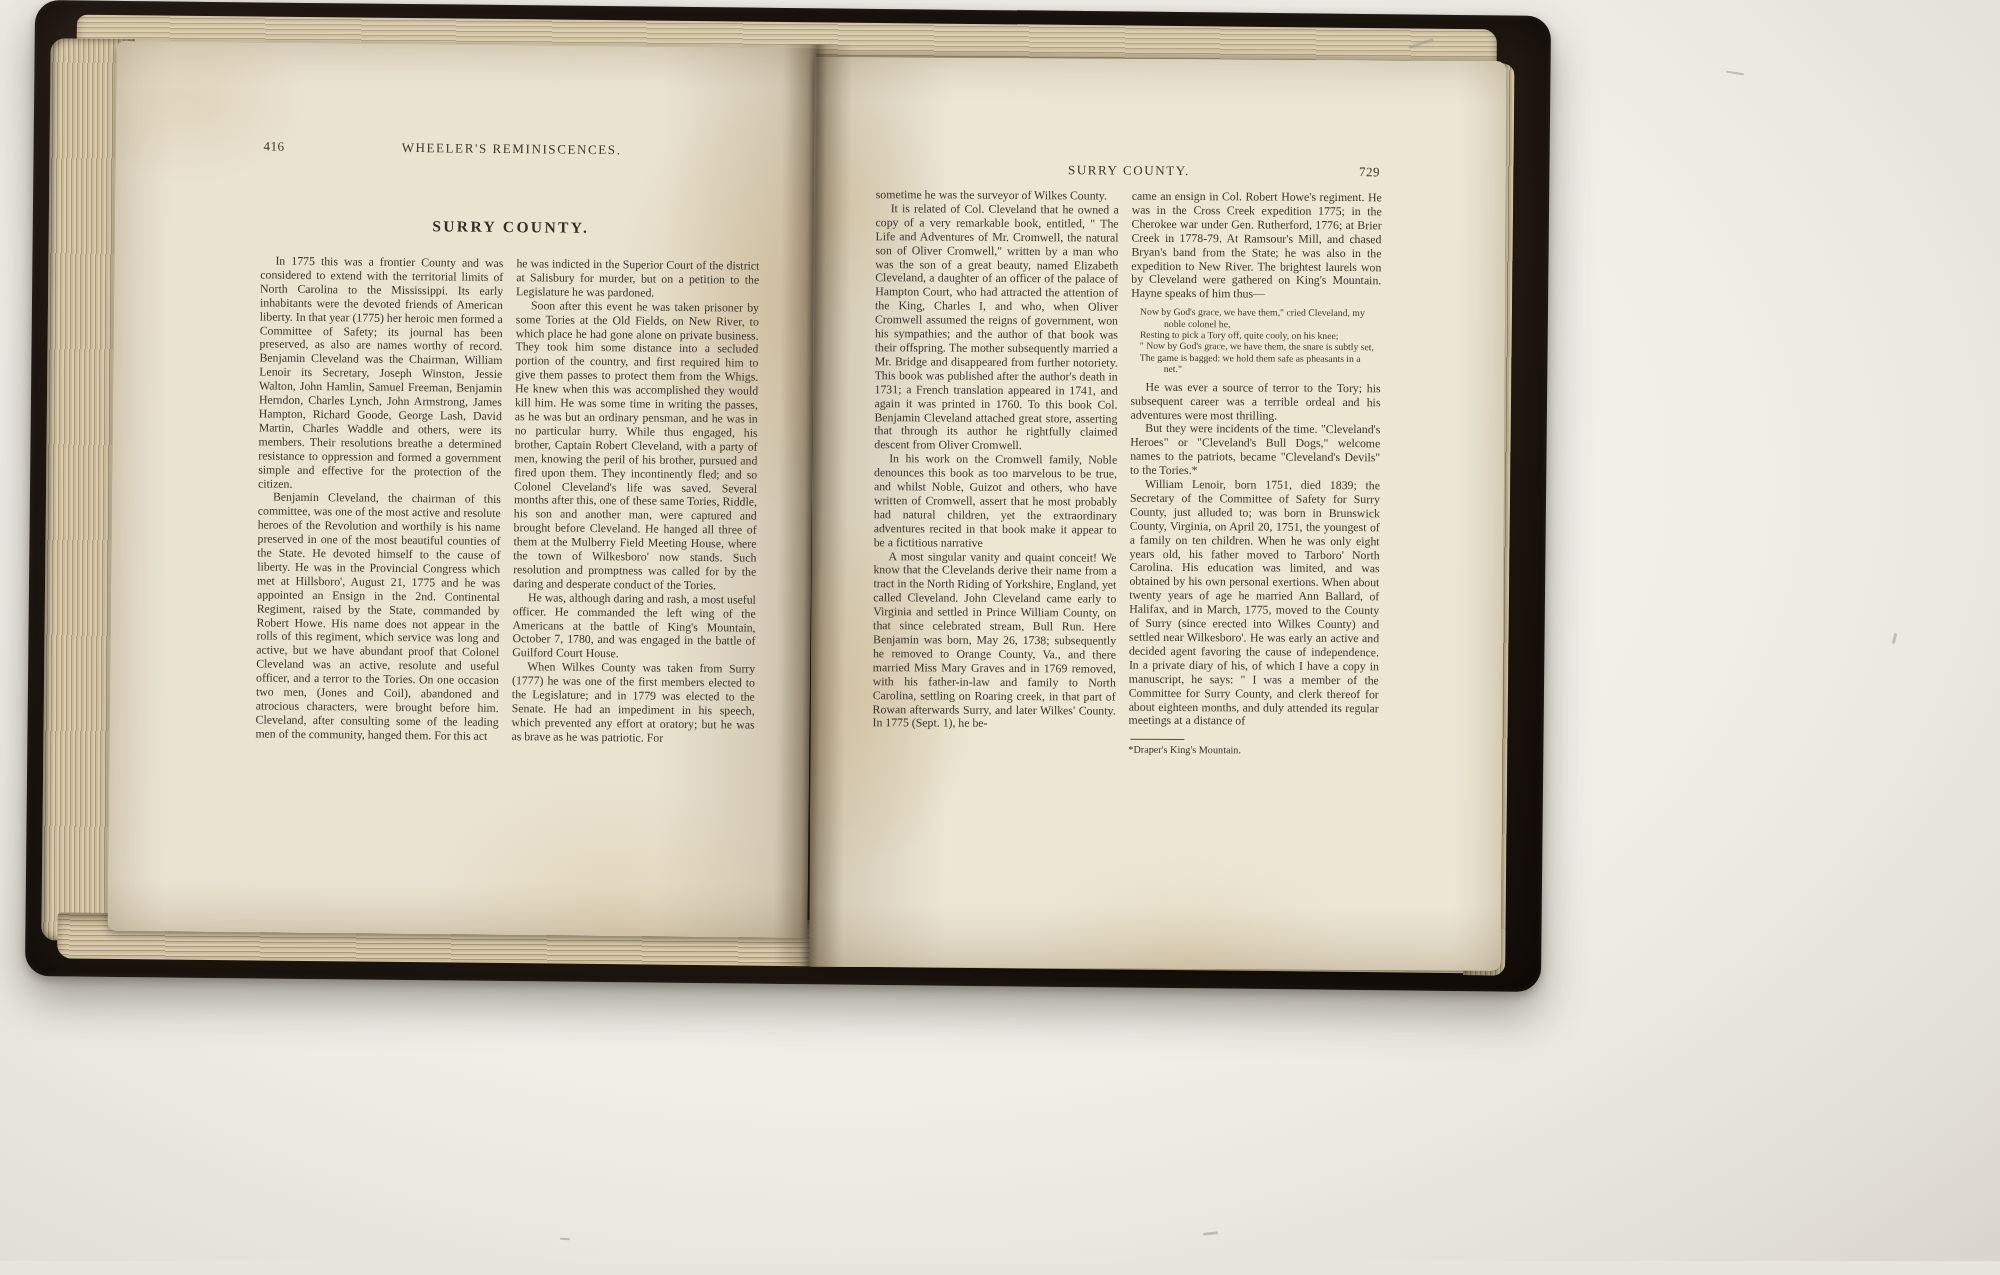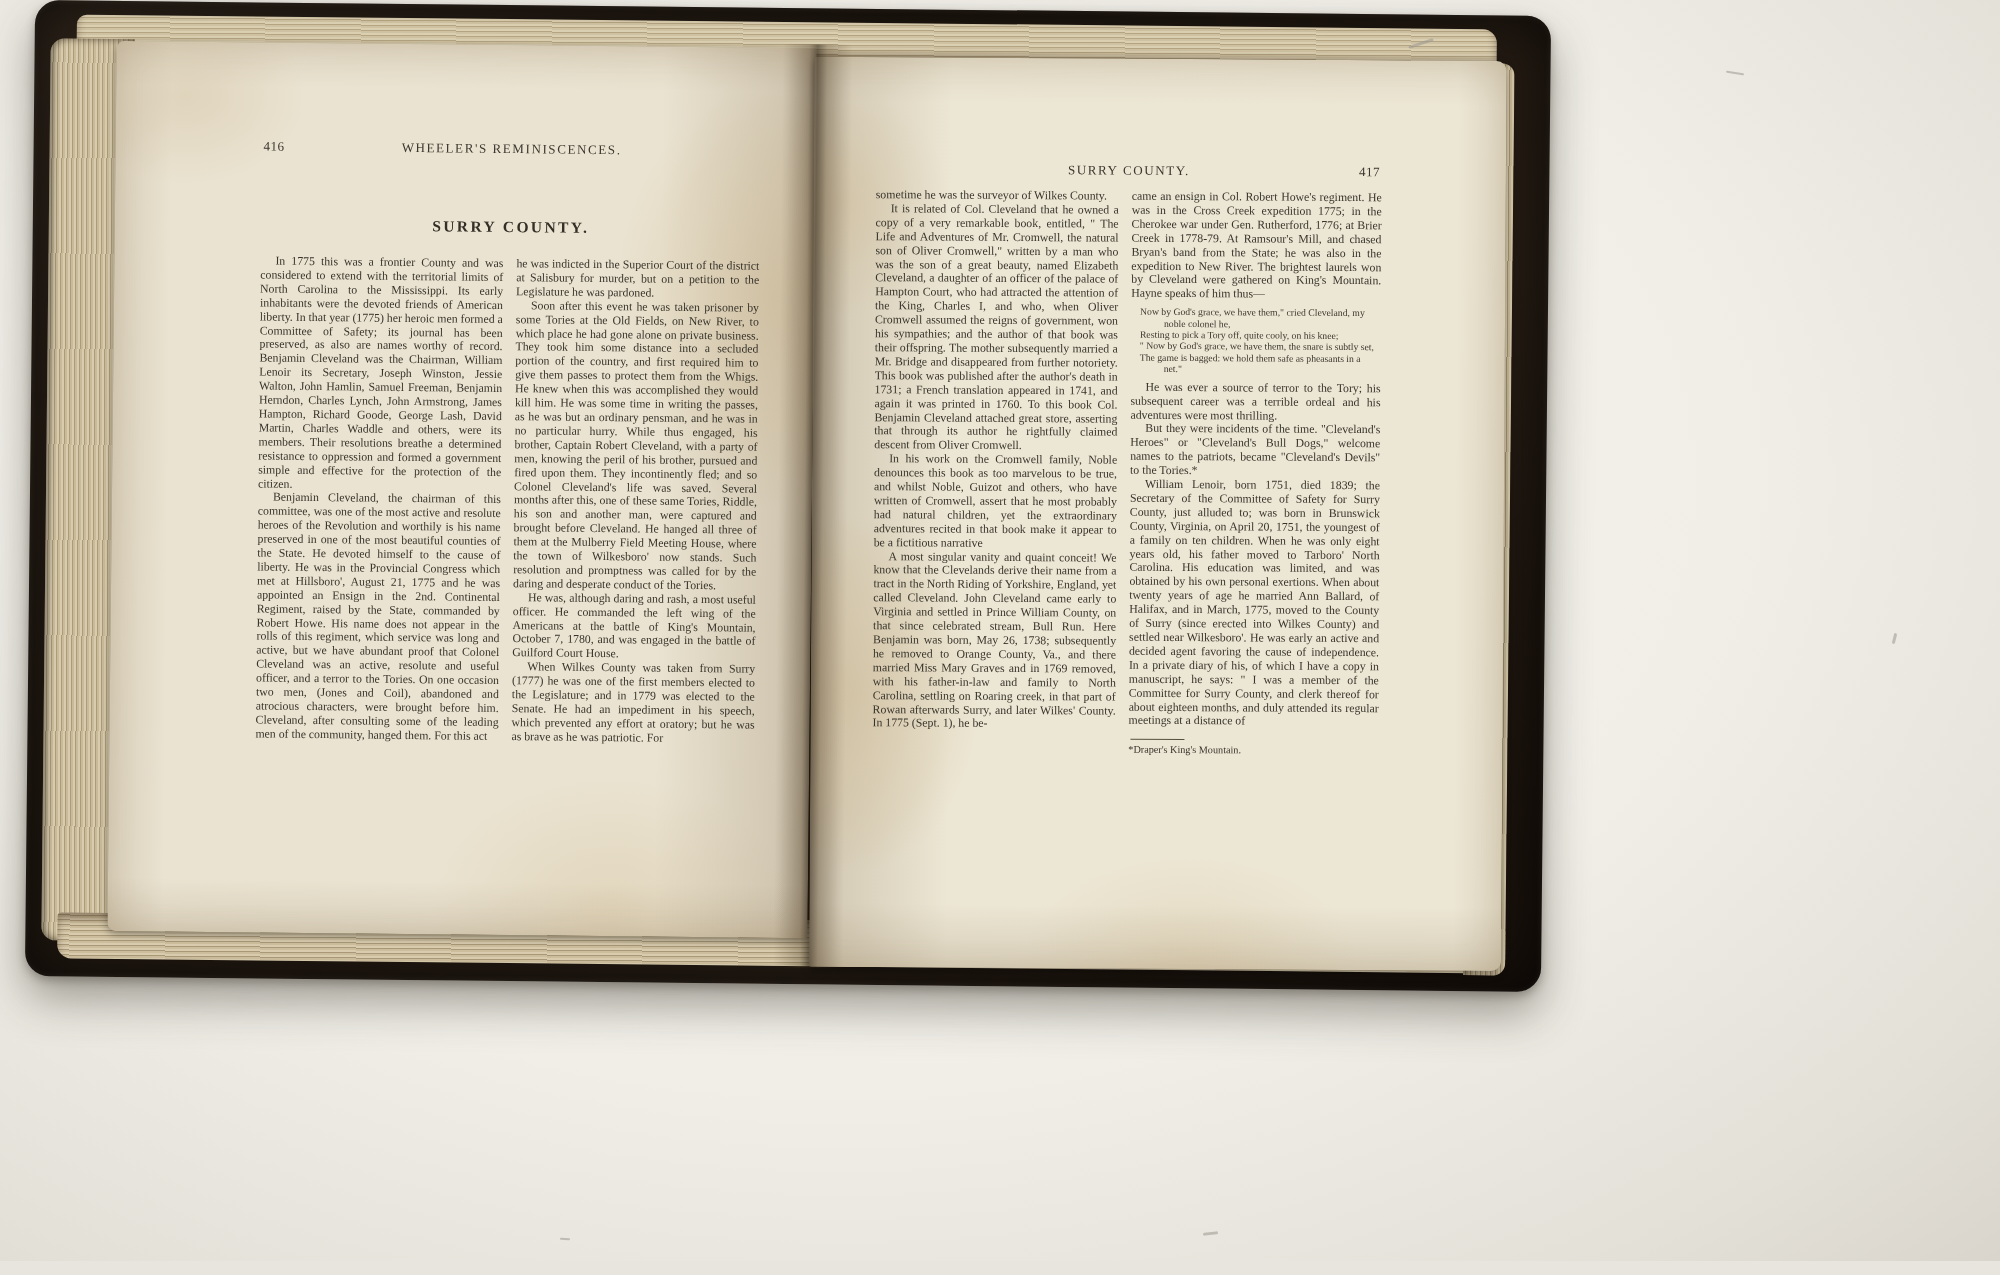--- a/index.html
+++ b/index.html
@@ -135,21 +135,21 @@
             <p class="para">When Wilkes County was taken from Surry (1777) he was one of the first members elected to the Legislature; and in 1779 was elected to the Senate. He had an impediment in his speech, which prevented any effort at oratory; but he was as brave as he was patriotic. For</p>
           </div>
         </div>
       </div>
     </div>
 
     <div class="page right">
       <div class="page-inner">
         <div class="header-row">
           <span class="runhead">SURRY COUNTY.</span>
-          <span class="pnum-right">417</span>
+          <span class="pnum-right">729</span>
         </div>
         <div class="cols">
           <div class="col">
             <p class="para cont">sometime he was the surveyor of Wilkes County.</p>
             <p class="para">It is related of Col. Cleveland that he owned a copy of a very remarkable book, entitled, " The Life and Adventures of Mr. Cromwell, the natural son of Oliver Cromwell," written by a man who was the son of a great beauty, named Elizabeth Cleveland, a daughter of an officer of the palace of Hampton Court, who had attracted the attention of the King, Charles I, and who, when Oliver Cromwell assumed the reigns of government, won his sympathies; and the author of that book was their offspring. The mother subsequently married a Mr. Bridge and disappeared from further notoriety. This book was published after the author's death in 1731; a French translation appeared in 1741, and again it was printed in 1760. To this book Col. Benjamin Cleveland attached great store, asserting that through its author he rightfully claimed descent from Oliver Cromwell.</p>
             <p class="para">In his work on the Cromwell family, Noble denounces this book as too marvelous to be true, and whilst Noble, Guizot and others, who have written of Cromwell, assert that he most probably had natural children, yet the extraordinary adventures recited in that book make it appear to be a fictitious narrative</p>
             <p class="para">A most singular vanity and quaint conceit! We know that the Clevelands derive their name from a tract in the North Riding of Yorkshire, England, yet called Cleveland. John Cleveland came early to Virginia and settled in Prince William County, on that since celebrated stream, Bull Run. Here Benjamin was born, May 26, 1738; subsequently he removed to Orange County, Va., and there married Miss Mary Graves and in 1769 removed, with his father-in-law and family to North Carolina, settling on Roaring creek, in that part of Rowan afterwards Surry, and later Wilkes' County. In 1775 (Sept. 1), he be-</p>
           </div>
           <div class="col wide">
             <p class="para cont">came an ensign in Col. Robert Howe's regiment. He was in the Cross Creek expedition 1775; in the Cherokee war under Gen. Rutherford, 1776; at Brier Creek in 1778-79. At Ramsour's Mill, and chased Bryan's band from the State; he was also in the expedition to New River. The brightest laurels won by Cleveland were gathered on King's Mountain. Hayne speaks of him thus—</p>

